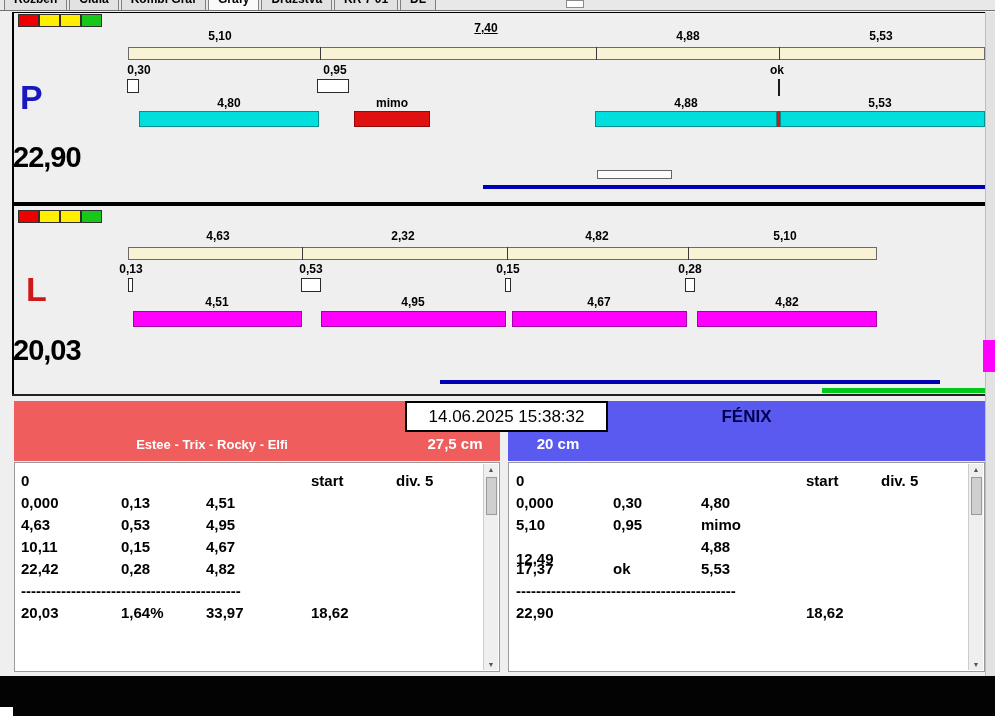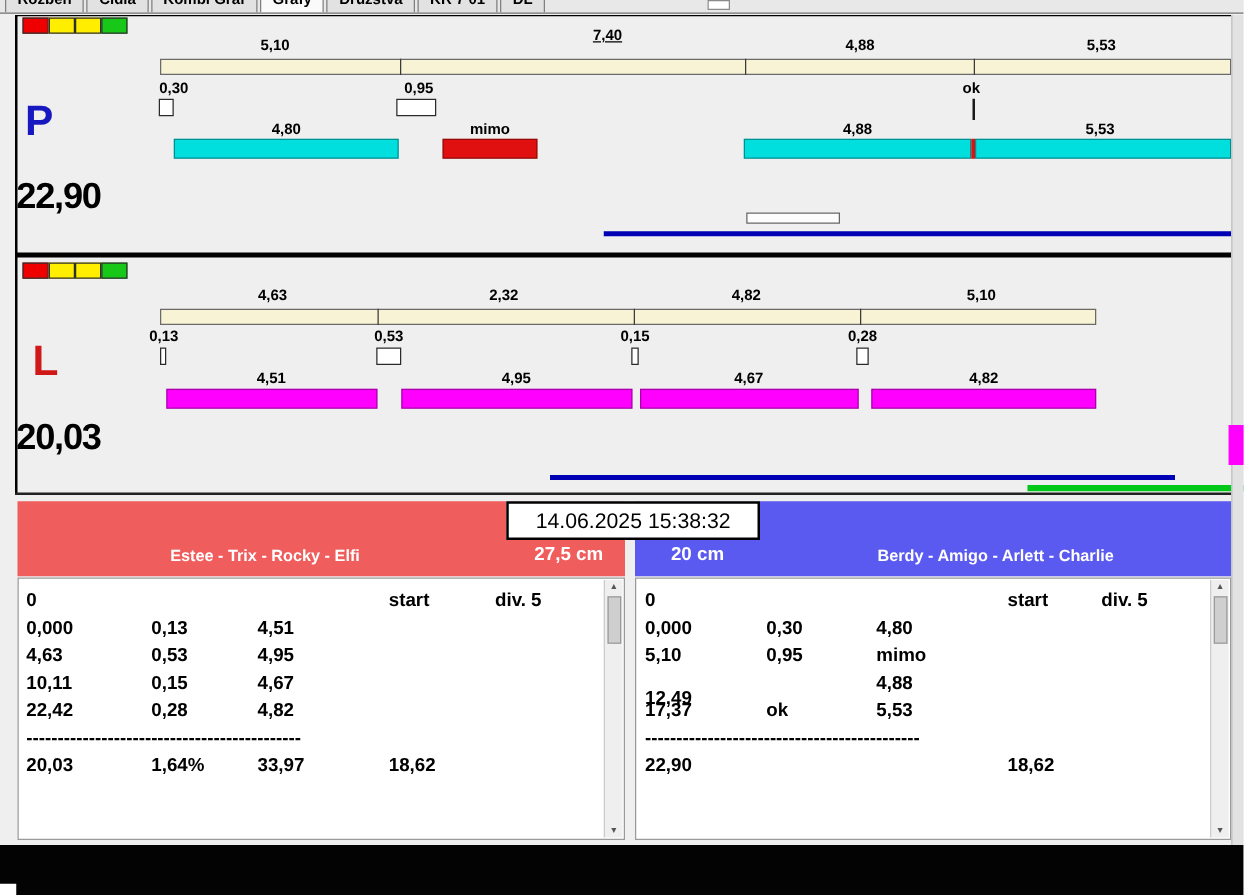--- a/index.html
+++ b/index.html
@@ -148,22 +148,22 @@
     <div class="abs" style="left:822px;top:388px;width:173px;height:5px;background:#00c818;"></div>
     <div class="abs" style="left:983px;top:340px;width:12px;height:32px;background:#ff00ff;"></div>
   </div>
 
   <div class="hdr" style="left:14px;top:401px;width:486px;background:#ef5d5d;">
     <div class="hdr-dogs" style="left:0;width:396px;">Estee - Trix - Rocky - Elfi</div>
     <div class="hdr-height" style="left:396px;width:90px;">27,5 cm</div>
   </div>
 
   <div class="hdr" style="left:508px;top:401px;width:477px;background:#5a5af0;">
+    <div class="hdr-title" style="left:0;width:477px;color:#000050;">FÉNIX</div>
     <div class="hdr-height" style="left:0;width:100px;">20 cm</div>
-    <div class="hdr-dogs" style="left:100px;width:377px;">Berdy - Amigo - Arlett - Charlie</div>
   </div>
 
   <div class="datebox">14.06.2025 15:38:32</div>
 
   <div class="rpanel" style="left:14px;top:462px;width:486px;">
     <span class="cell" style="left:6px;top:8px;">0</span>
     <span class="cell" style="left:296px;top:8px;">start</span>
     <span class="cell" style="left:381px;top:8px;">div. 5</span>
 
     <span class="cell" style="left:6px;top:30px;">0,000</span>

